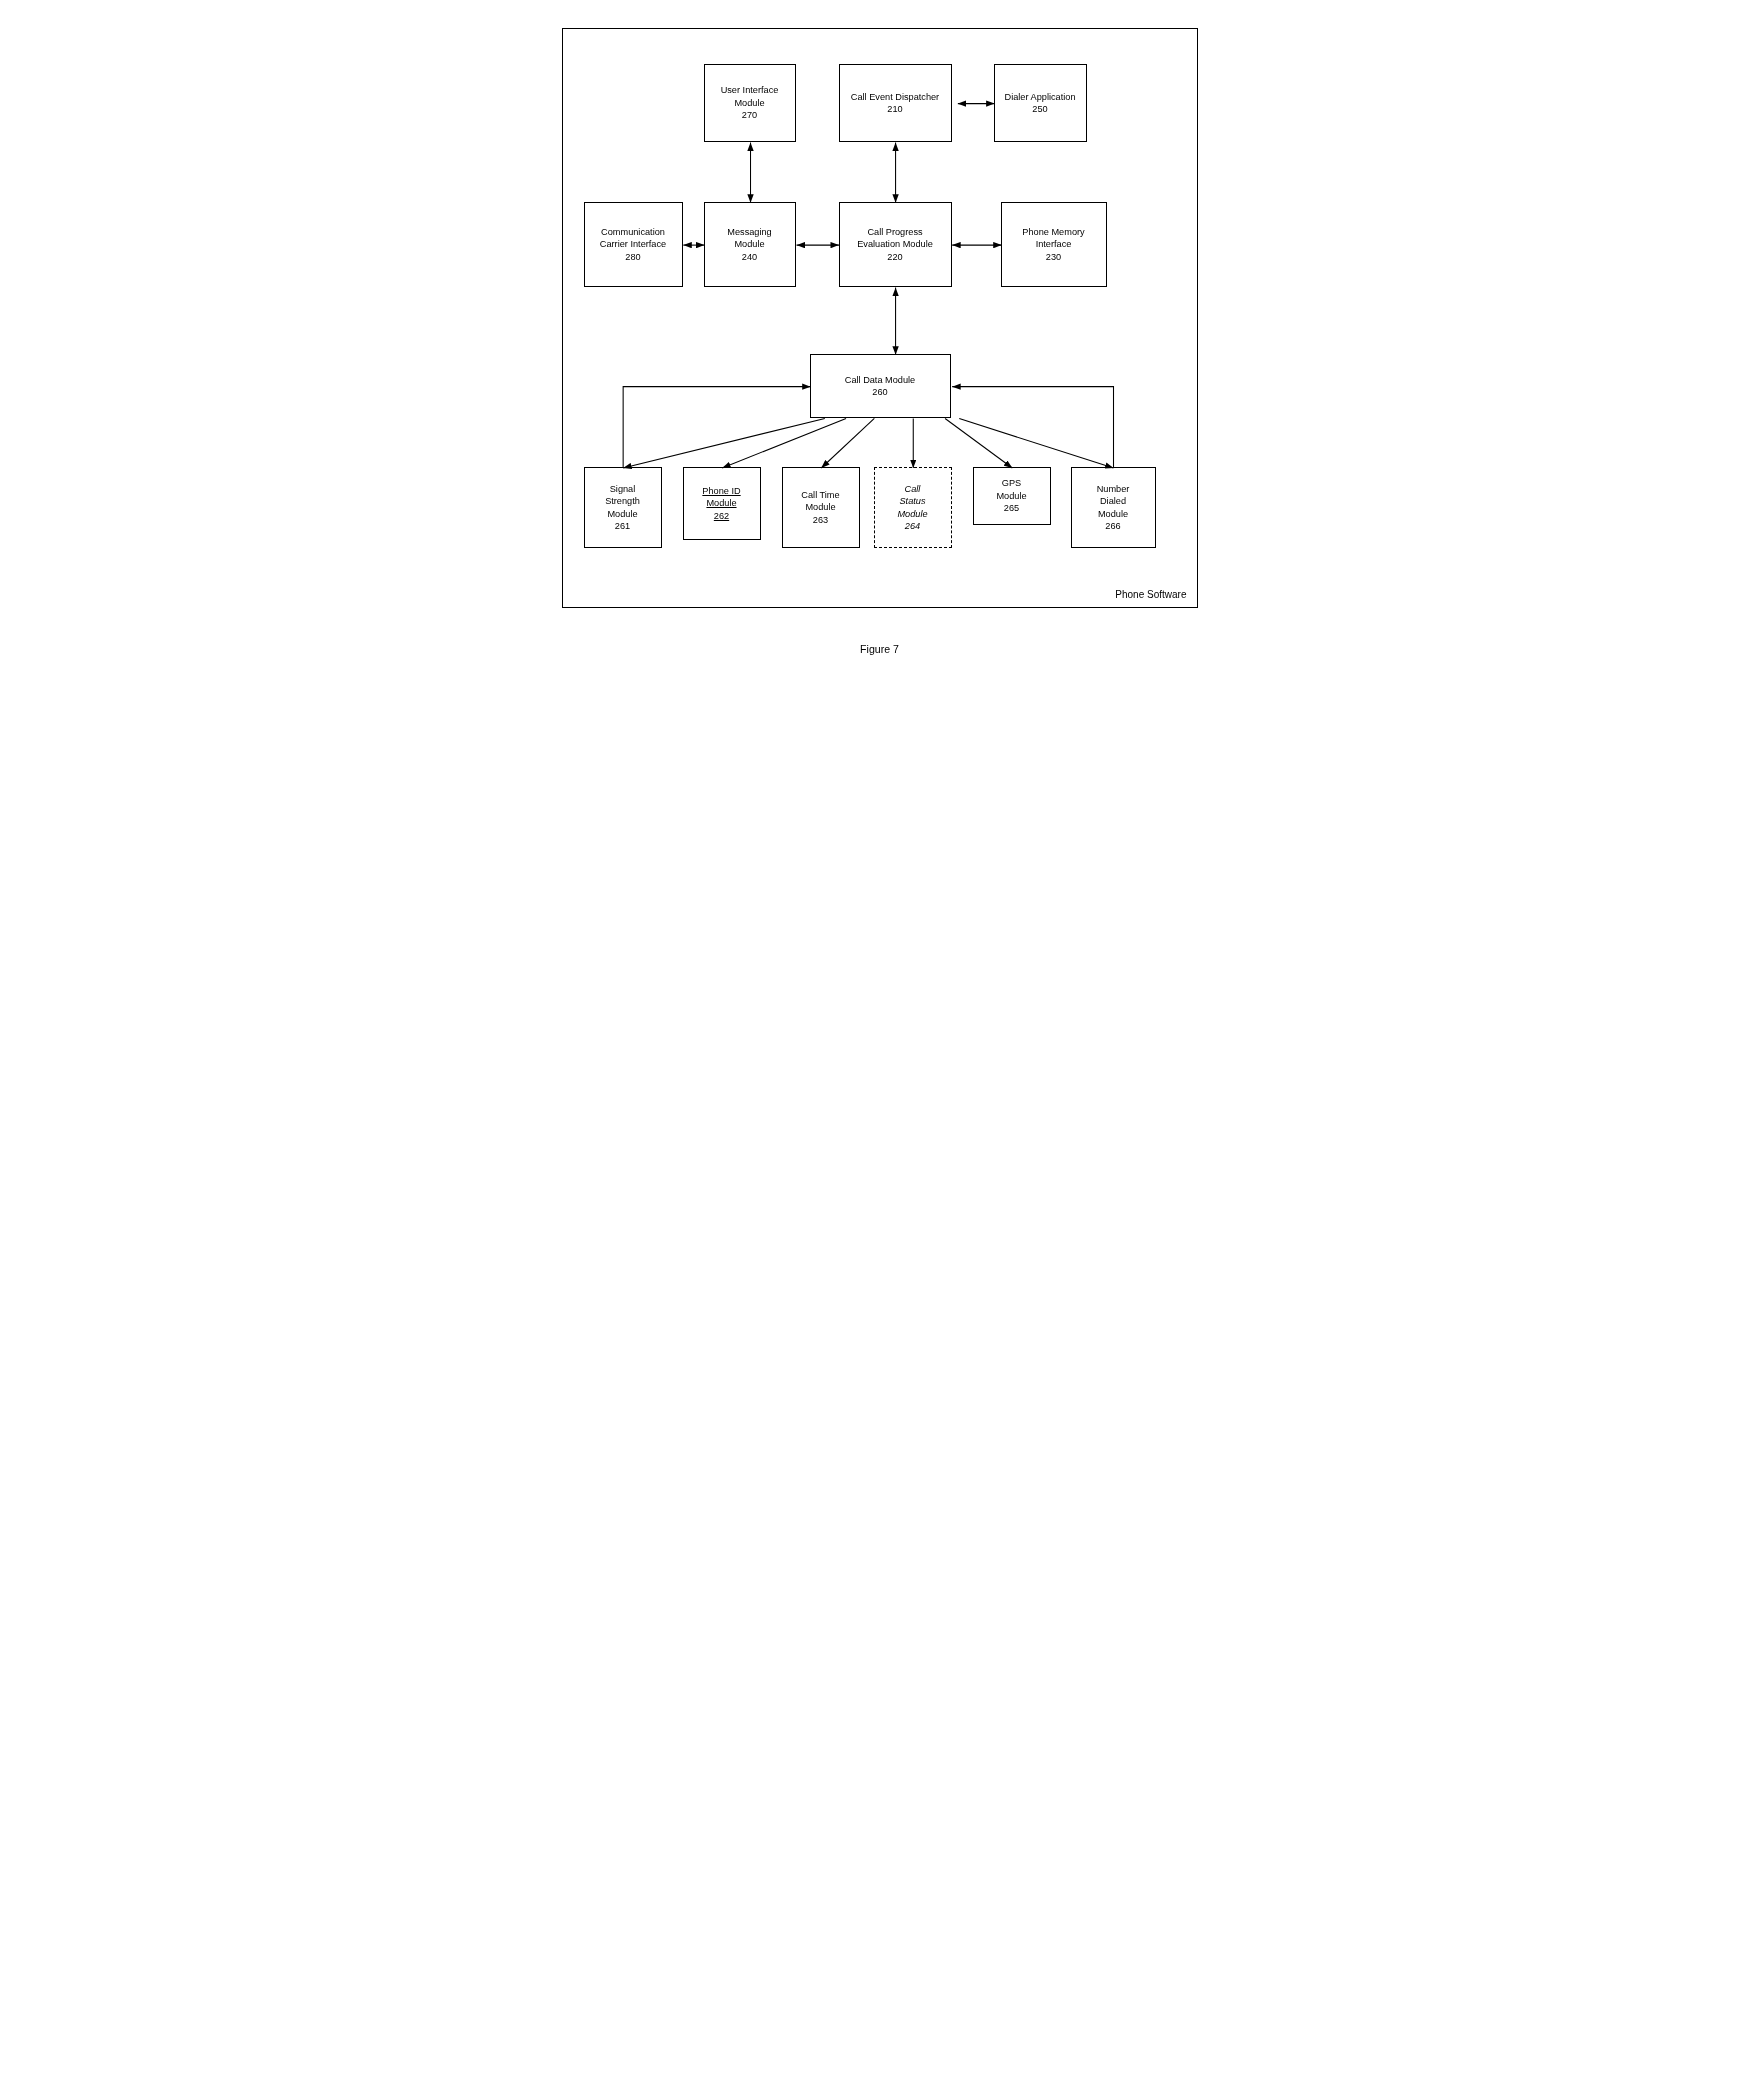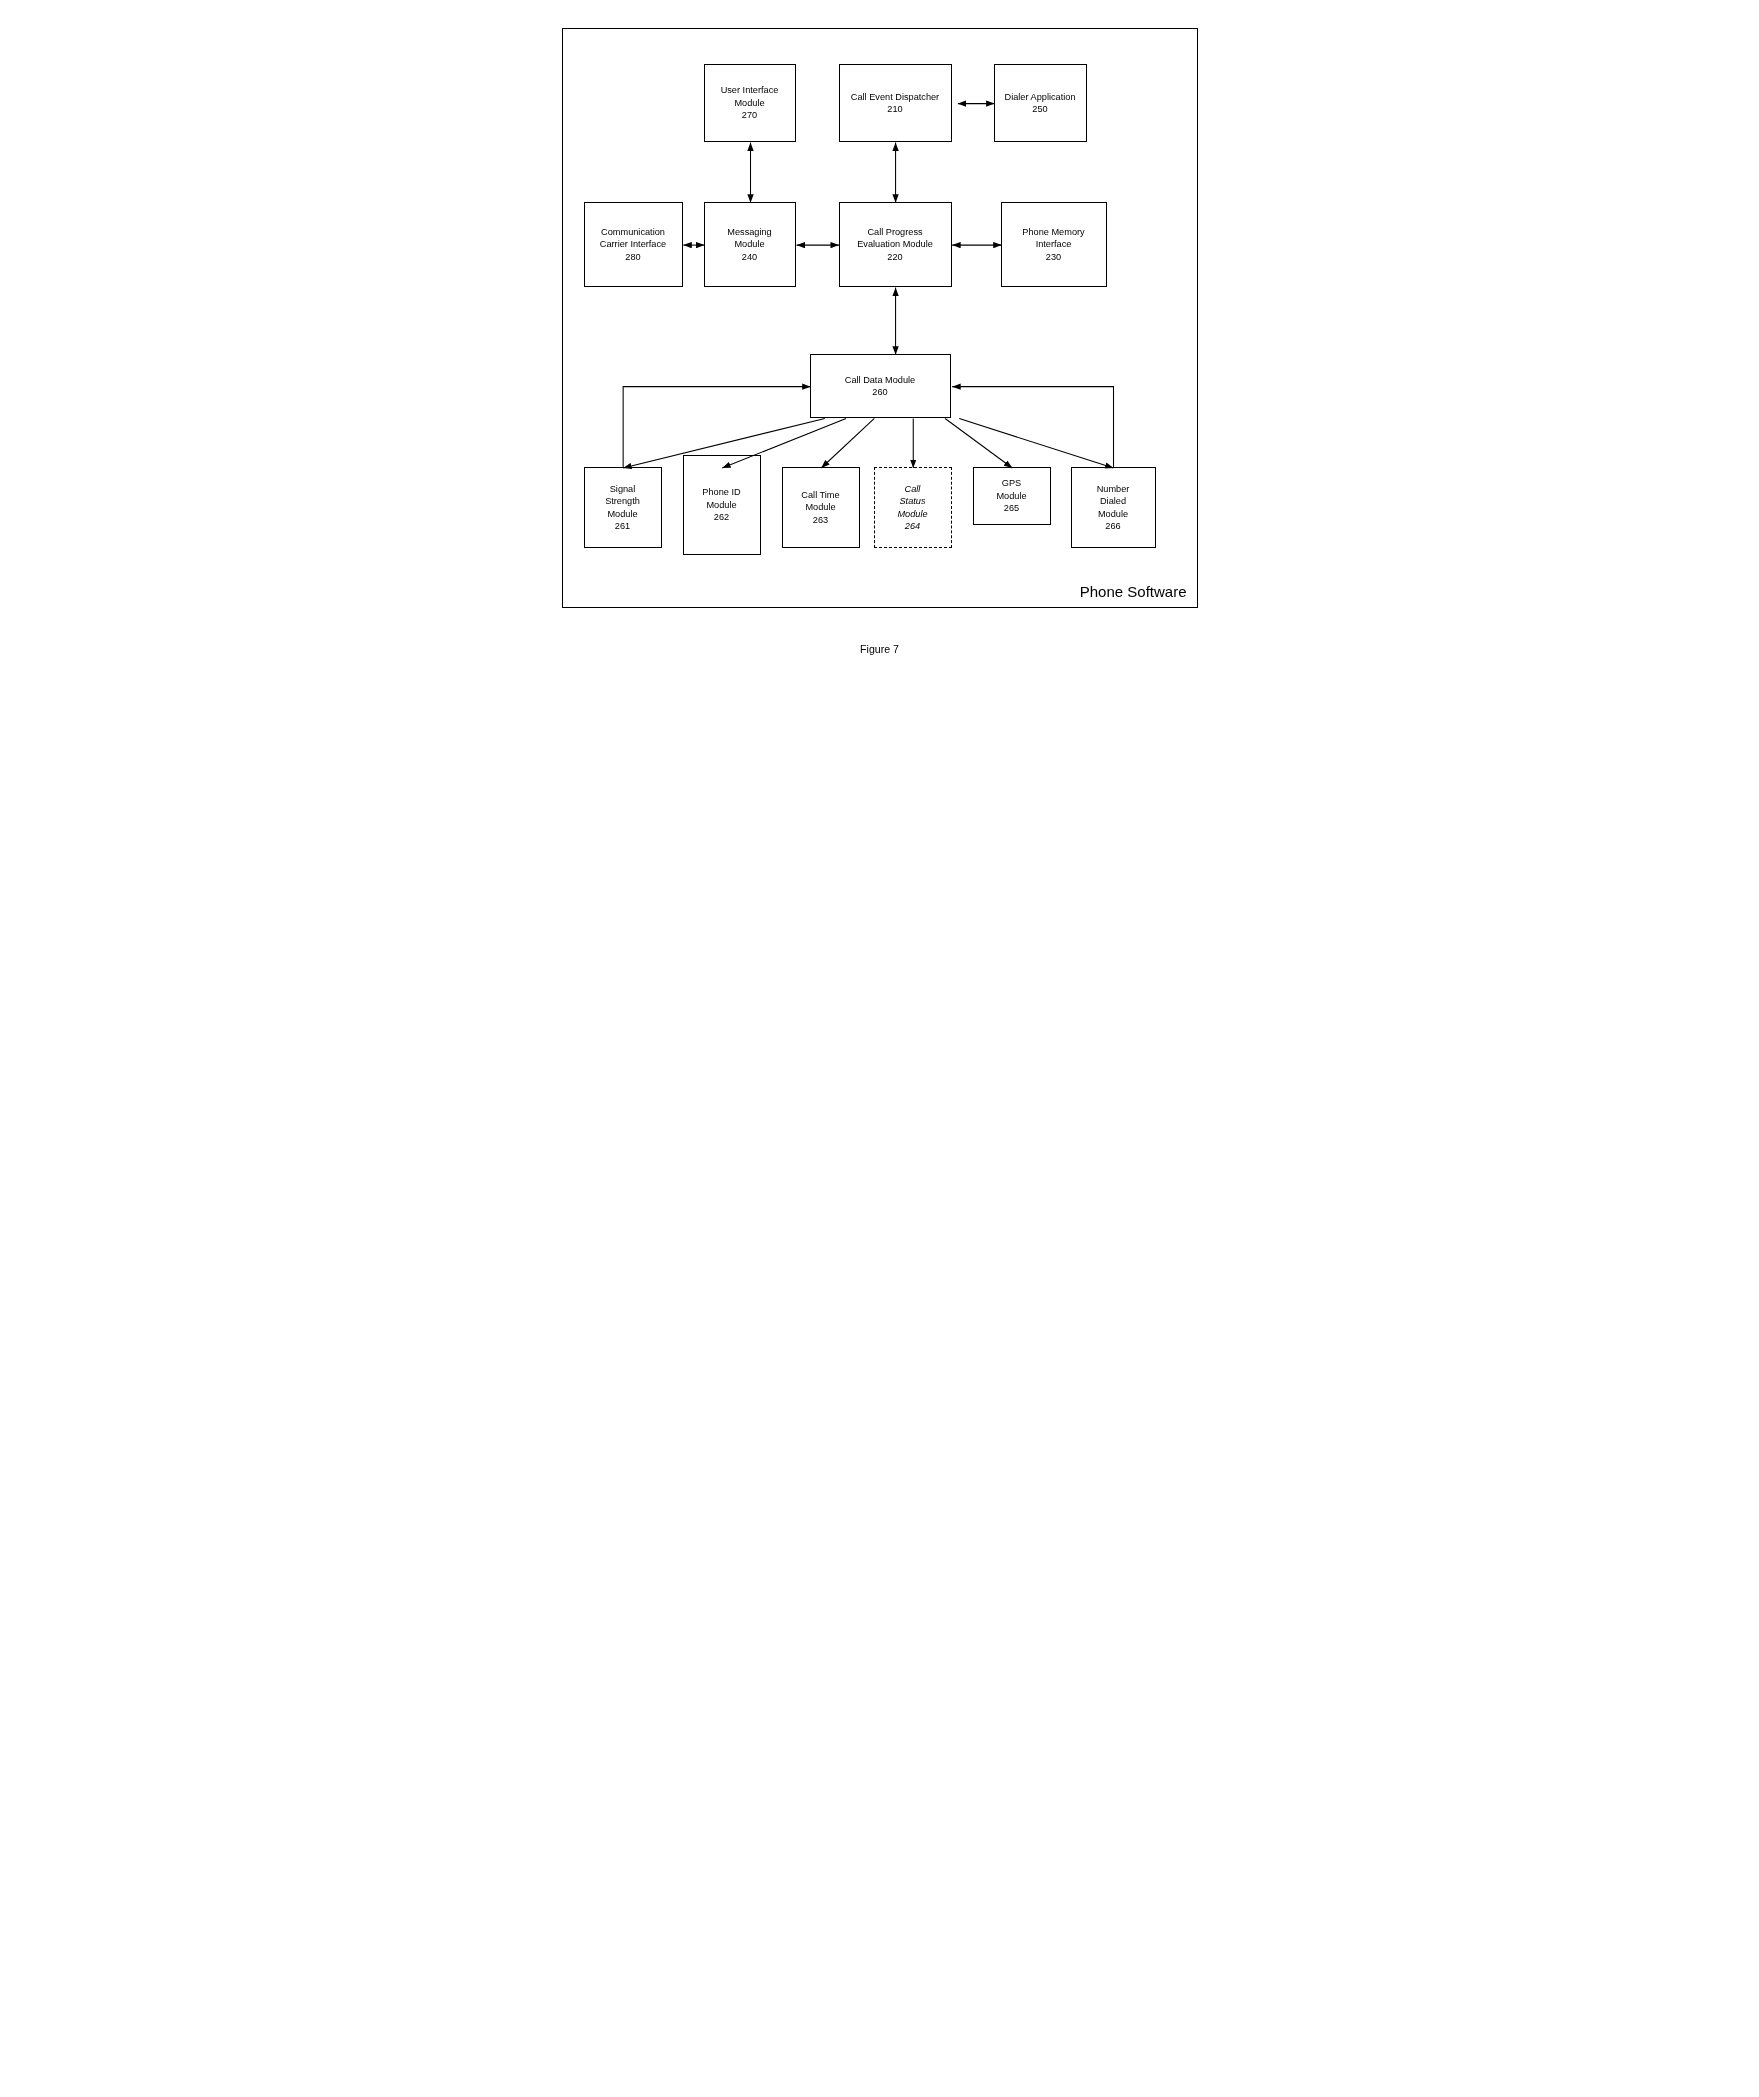--- a/index.html
+++ b/index.html
@@ -17,21 +17,21 @@
       width: 636px;
       min-height: 580px;
       position: relative;
       padding: 37px;
       margin-bottom: 28px;
     }
     .phone-software-label {
       position: absolute;
       bottom: 7px;
       right: 10px;
-      font-size: 15px;
+      font-size: 10px;
       color: #000;
     }
     .box {
       border: 1.1px solid #000;
       background: #fff;
       text-align: center;
       display: flex;
       flex-direction: column;
       align-items: center;
       justify-content: center;
@@ -87,21 +87,21 @@
     <span>Phone Memory<br>Interface<br>230</span>
   </div>
 
   <div class="box" style="left:247px; top:325px; width:141px; height:64px;">
     <span>Call Data Module<br>260</span>
   </div>
 
   <div class="box" style="left:21px; top:438px; width:78px; height:81px;">
     <span>Signal<br>Strength<br>Module<br>261</span>
   </div>
-  <div class="box" style="left:120px; top:426px; width:78px; height:100px;">
+  <div class="box" style="left:120px; top:438px; width:78px; height:73px;text-decoration:underline;">
     <span>Phone ID<br>Module<br>262</span>
   </div>
   <div class="box" style="left:219px; top:438px; width:78px; height:81px;">
     <span>Call Time<br>Module<br>263</span>
   </div>
   <div class="box dashed" style="left:311px; top:438px; width:78px; height:81px;font-style:italic;">
     <span>Call<br>Status<br>Module<br>264</span>
   </div>
   <div class="box" style="left:410px; top:438px; width:78px; height:58px;">
     <span>GPS<br>Module<br>265</span>

